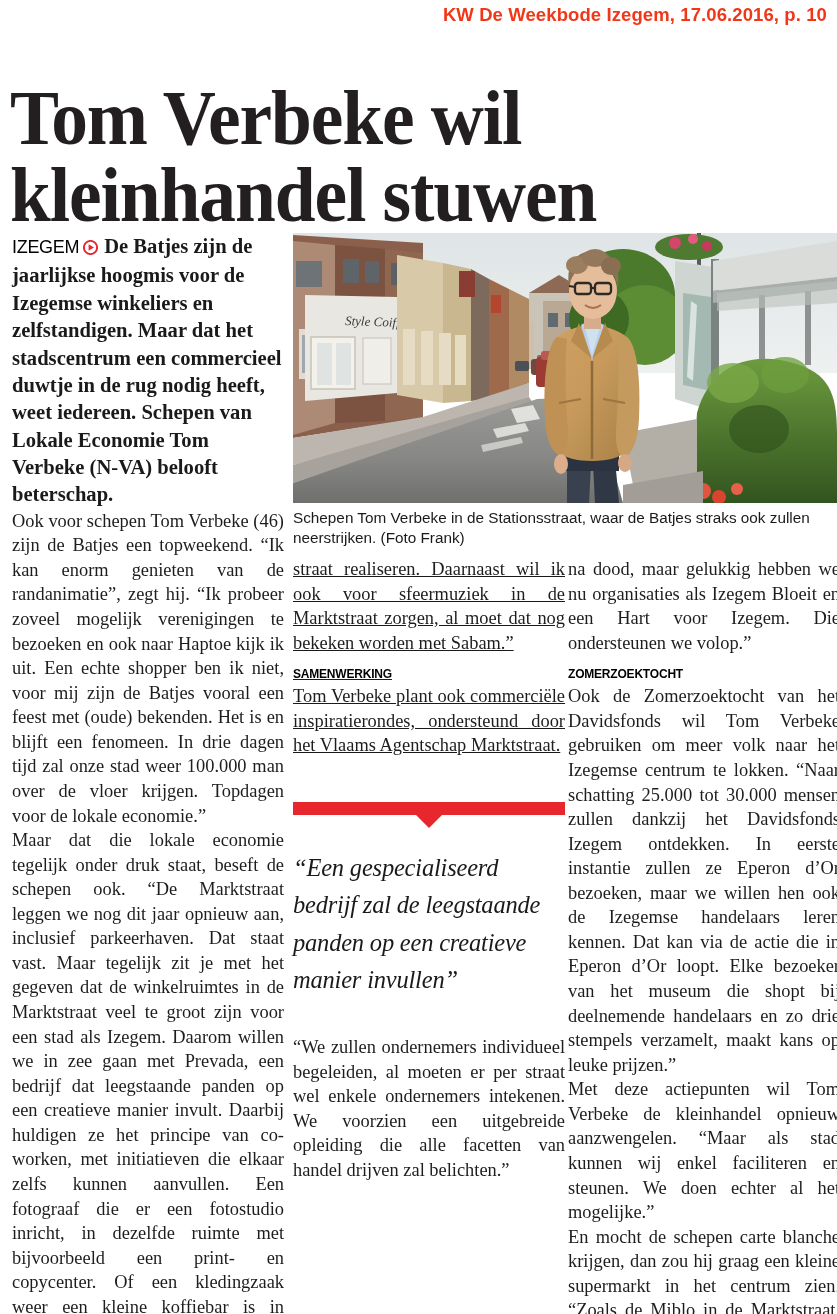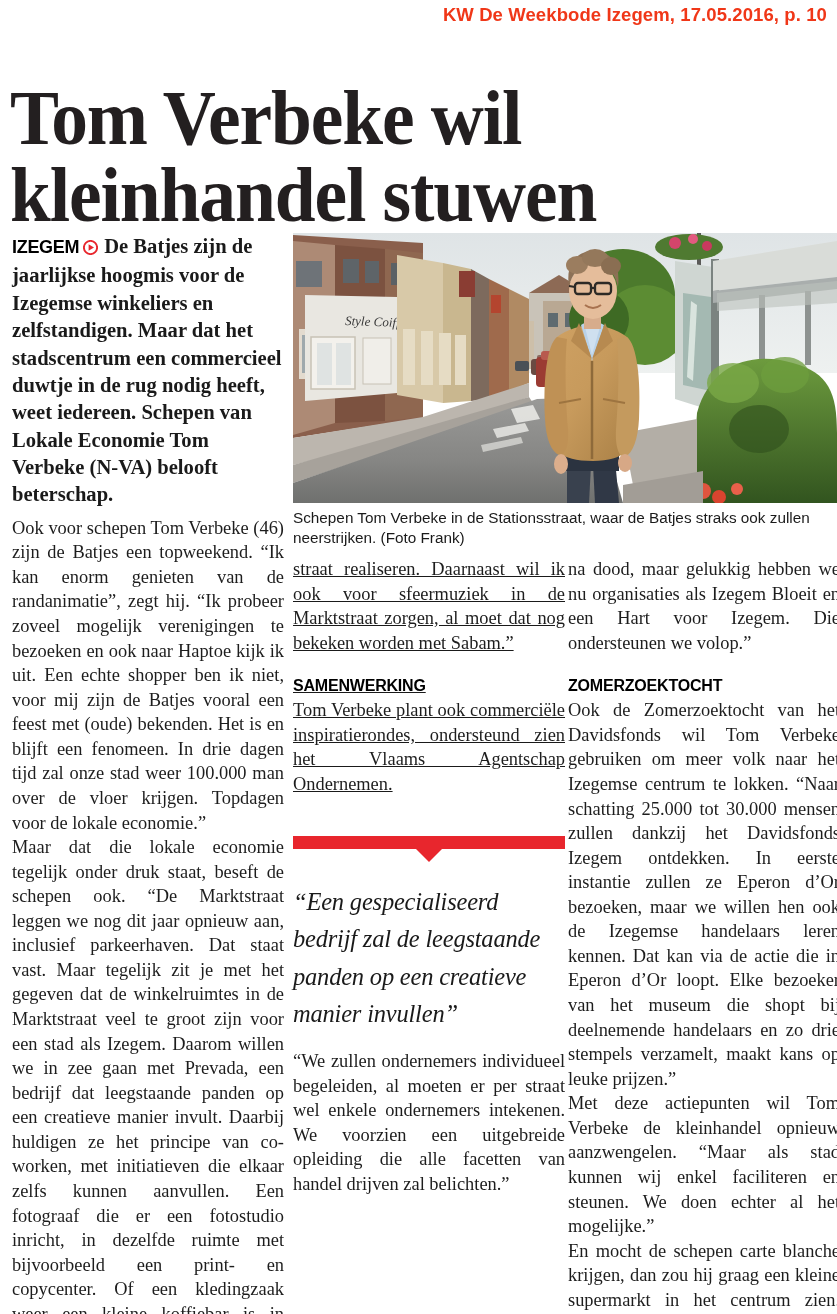--- a/index.html
+++ b/index.html
@@ -60,21 +60,21 @@
     font-family: "Liberation Serif", serif;
     font-weight: 700;
     font-size: 20.6px;
     line-height: 1.33;
     color: #1a1a1a;
     text-align: left;
     margin: 0;
   }
   .kicker {
     font-family: "Liberation Sans", sans-serif;
-    font-weight: 700;
+    font-weight: 400;
     font-size: 18px;
     letter-spacing: -0.3px;
     color: #000;
   }
   .play-icon {
     display: inline-block;
     vertical-align: -2px;
     margin: 0 6px 0 4px;
   }
 
@@ -84,30 +84,30 @@
     font-size: 18.4px;
     line-height: 1.335;
     text-align: justify;
     text-justify: inter-word;
     margin: 0;
     color: #1d1d1d;
     hyphens: manual;
   }
   .body-p + .body-p { margin-top: 0; }
 
-  .col-1 .body-p.first { margin-top: 7px; }
+  .col-1 .body-p.first { }
 
   
   .subhead {
     font-family: "Liberation Sans", sans-serif;
     font-weight: 700;
-    font-size: 16px;
+    font-size: 12px;
     letter-spacing: -0.2px;
     color: #000;
-    margin: 22px 0 3px 0;
+    margin: 12px 0 3px 0;
   }
 
   
   .photo-wrap {
     position: absolute;
     left: 293px;
     top: 233px;
     width: 544px;
     height: 270px;
     overflow: hidden;
@@ -125,21 +125,21 @@
     font-weight: 400;
     font-size: 15.3px;
     line-height: 1.33;
     color: #1a1a1a;
   }
 
   
   .pullquote-wrap {
     position: absolute;
     left: 293px;
-    top: 836px;
+    top: 802px;
     width: 272px;
   }
   .pq-bar {
     width: 272px;
     height: 13px;
     background: #e8262d;
     position: relative;
   }
   .pq-notch {
     position: absolute;
@@ -153,26 +153,26 @@
   }
   .pq-text {
     margin-top: 34px;
     font-family: "Liberation Serif", serif;
     font-style: italic;
     font-size: 24.5px;
     line-height: 1.53;
     color: #1a1a1a;
     letter-spacing: -0.2px;
   }
-  .pq-after { margin-top: 16px; }
+  .pq-after { margin-top: 36px; }
 </style>
 </head>
 <body>
 
-<div class="source-line">KW De Weekbode Izegem, 17.05.2016, p. 10</div>
+<div class="source-line">KW De Weekbode Izegem, 17.06.2016, p. 10</div>
 
 <h1 class="headline">
   <span class="hl-line">Tom Verbeke wil</span>
   <span class="hl-line">kleinhandel stuwen</span>
 </h1>
 
 <div class="photo-wrap">
   <svg class="photo" viewBox="0 0 544 270" preserveAspectRatio="none">
     <defs>
       <linearGradient id="sky" x1="0" y1="0" x2="0" y2="1">
@@ -335,21 +335,21 @@
           <polygon points="5.6,4.2 11,7.5 5.6,10.8" fill="#e8262d"></polygon>
         </svg></span><span>De Batjes zijn de jaarlijkse hoogmis voor de Izegemse winkeliers en zelfstandigen. Maar dat het stadscentrum een commercieel duwtje in de rug nodig heeft, weet iedereen. Schepen van Lokale Economie Tom Verbeke (N-VA) belooft beterschap.</span></p>
 
   <p class="body-p first">Ook voor schepen Tom Verbeke (46) zijn de Batjes een topweekend. “Ik kan enorm genieten van de randanimatie”, zegt hij. “Ik probeer zoveel mogelijk verenigingen te bezoeken en ook naar Haptoe kijk ik uit. Een echte shopper ben ik niet, voor mij zijn de Batjes vooral een feest met (oude) bekenden. Het is en blijft een fenomeen. In drie dagen tijd zal onze stad weer 100.000 man over de vloer krijgen. Topdagen voor de lokale economie.”</p>
   <p class="body-p">Maar dat die lokale economie tegelijk onder druk staat, beseft de schepen ook. “De Marktstraat leggen we nog dit jaar opnieuw aan, inclusief parkeerhaven. Dat staat vast. Maar tegelijk zit je met het gegeven dat de winkelruimtes in de Marktstraat veel te groot zijn voor een stad als Izegem. Daarom willen we in zee gaan met Prevada, een bedrijf dat leegstaande panden op een creatieve manier invult. Daarbij huldigen ze het principe van co-worken, met initiatieven die elkaar zelfs kunnen aanvullen. Een fotograaf die er een fotostudio inricht, in dezelfde ruimte met bijvoorbeeld een print- en copycenter. Of een kledingzaak weer een kleine koffiebar is in ondergebracht. Shoppen met meerwaarde, is dat. Dit willen we nog voor de heraanleg van de</p>
 </div>
 
 <div class="col col-2">
   <p class="body-p">straat realiseren. Daarnaast wil ik ook voor sfeermuziek in de Marktstraat zorgen, al moet dat nog bekeken worden met Sabam.”</p>
   <h3 class="subhead">SAMENWERKING</h3>
-  <p class="body-p">Tom Verbeke plant ook commerciële inspiratierondes, ondersteund zien het Vlaams Agentschap Ondernemen.</p>
+  <p class="body-p">Tom Verbeke plant ook commerciële inspiratierondes, ondersteund door het Vlaams Agentschap Marktstraat.</p>
 </div>
 
 <div class="pullquote-wrap">
   <div class="pq-bar">
     <div class="pq-notch"></div>
   </div>
   <div class="pq-text">“Een gespecialiseerd bedrijf zal de leegstaande panden op een creatieve manier invullen”</div>
 
   <p class="body-p pq-after">“We zullen ondernemers individueel begeleiden, al moeten er per straat wel enkele ondernemers intekenen. We voorzien een uitgebreide opleiding die alle facetten van handel drijven zal belichten.”</p>
 </div>

